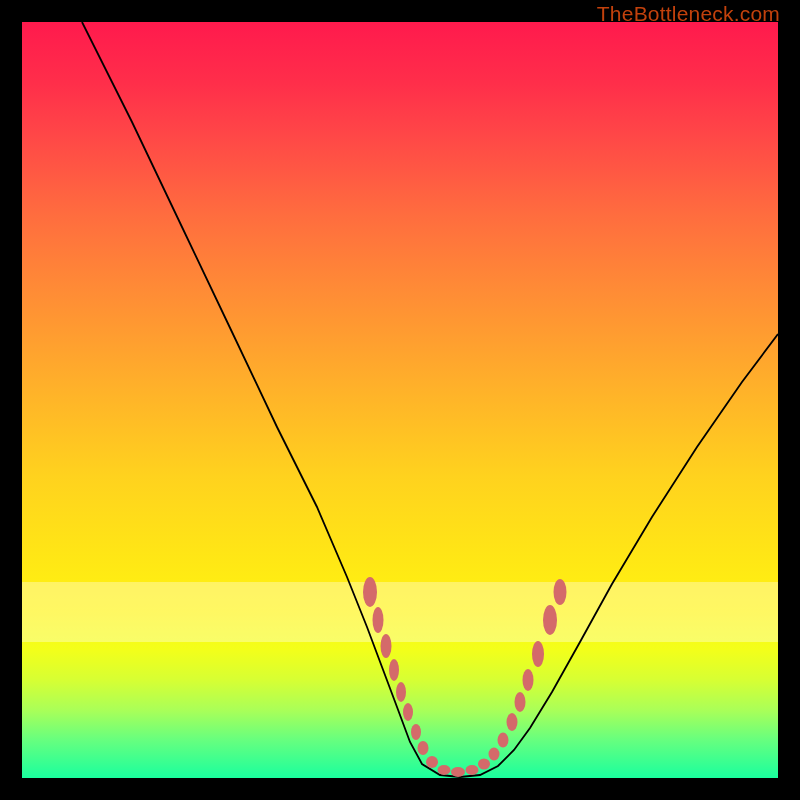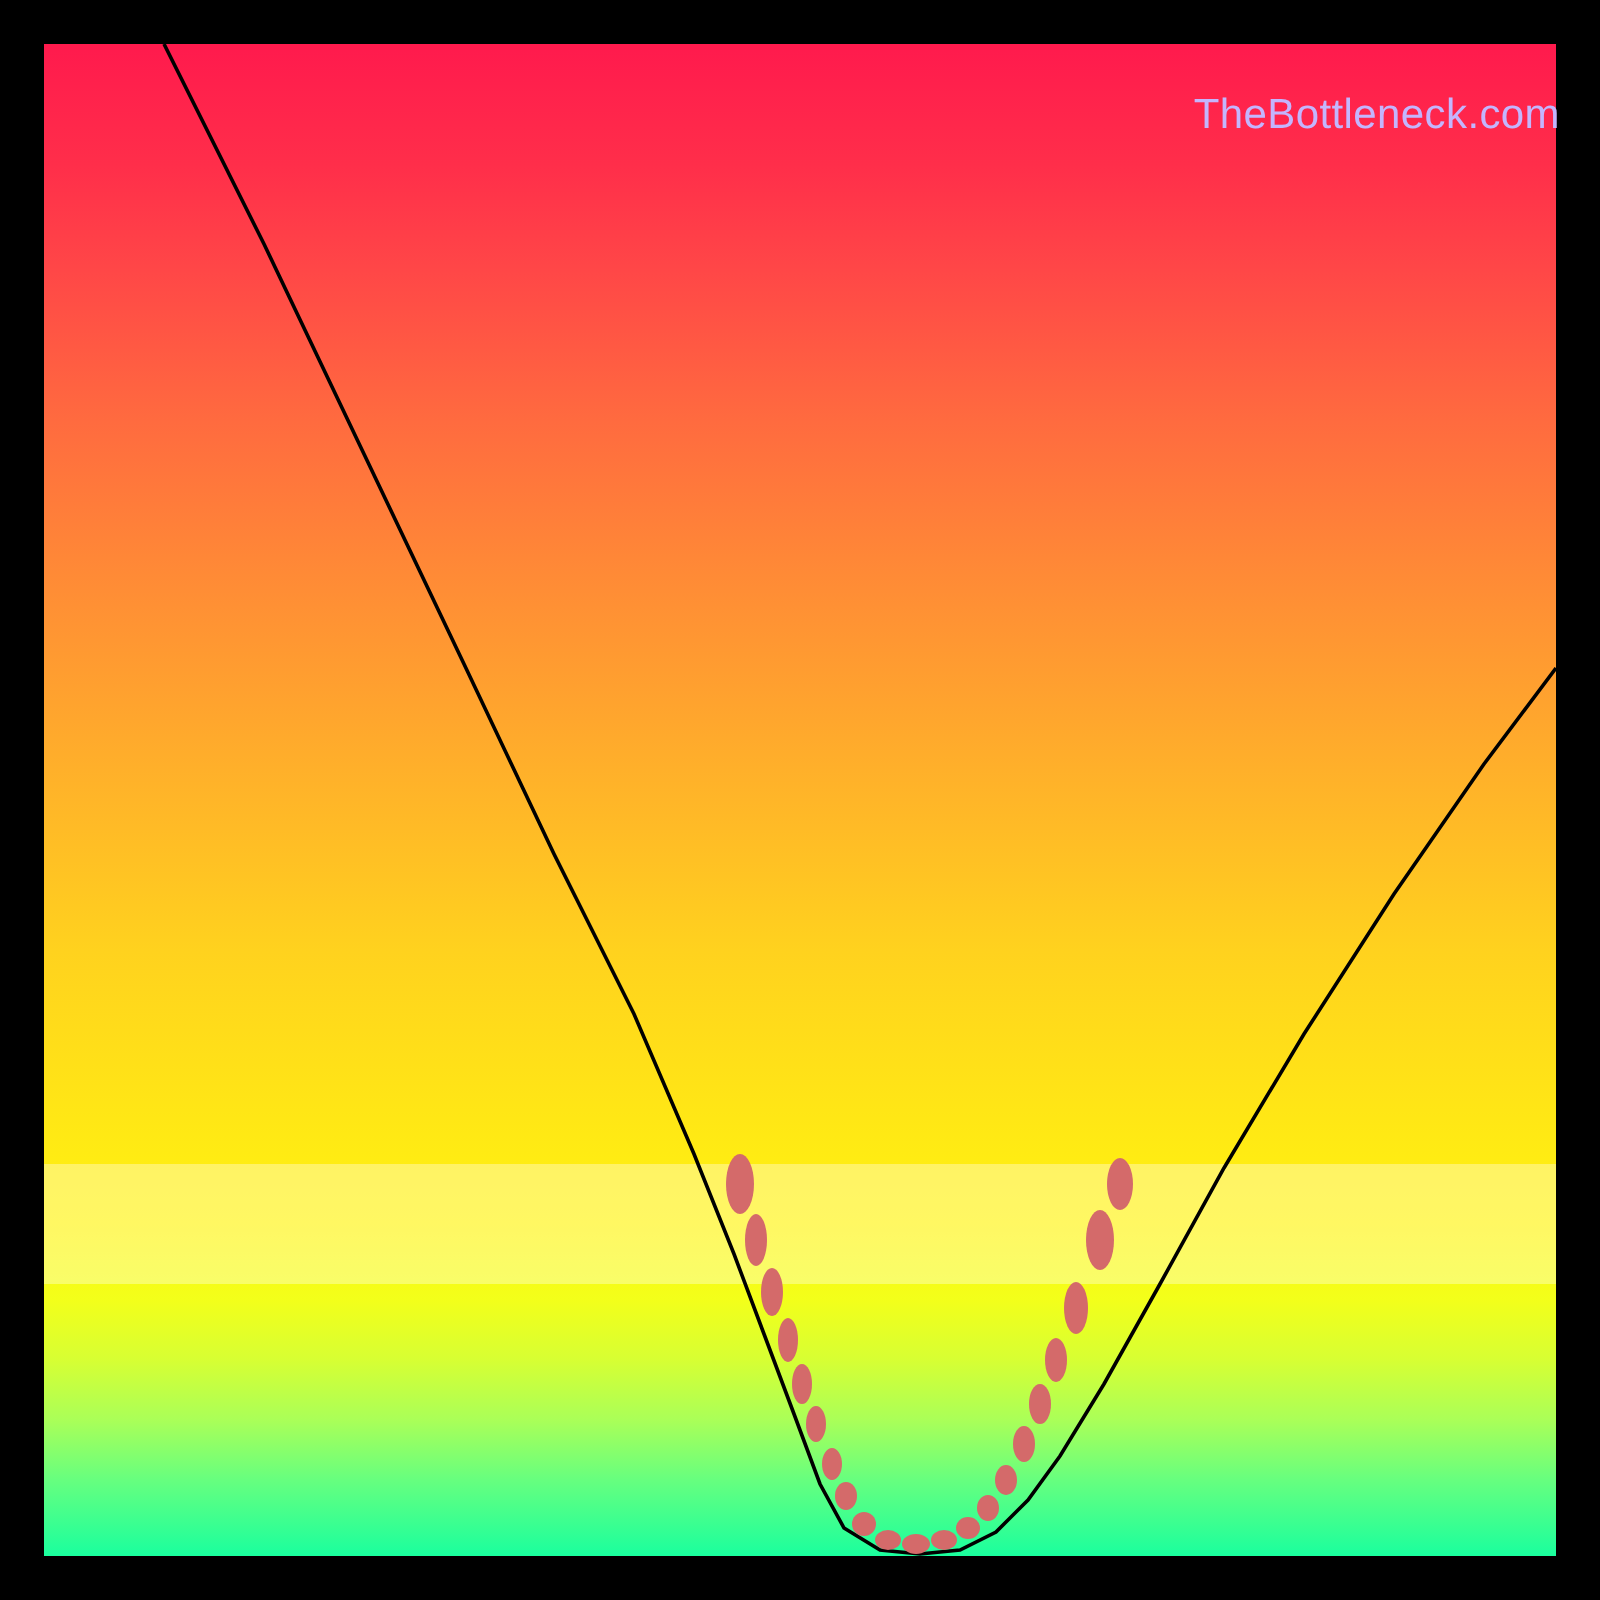--- a/index.html
+++ b/index.html
@@ -30,26 +30,25 @@
       #f3ff1a 83%,
       #d7ff33 87%,
       #aaff58 91%,
       #66ff7f 95%,
       #1aff9e 100%);
   }
   .watermark {
     position: absolute;
     top: 2px;
     right: 20px;
-    color: #c4b5fd;
+    color: #c2410c;
     font-size: 21px;
     font-weight: 500;
     letter-spacing: 0.2px;
     z-index: 10;
-    margin-top: 44px;
   }
   svg.plot {
     position: absolute;
     left: 0;
     top: 0;
     width: 756px;
     height: 756px;
   }
   .curve {
     fill: none;

